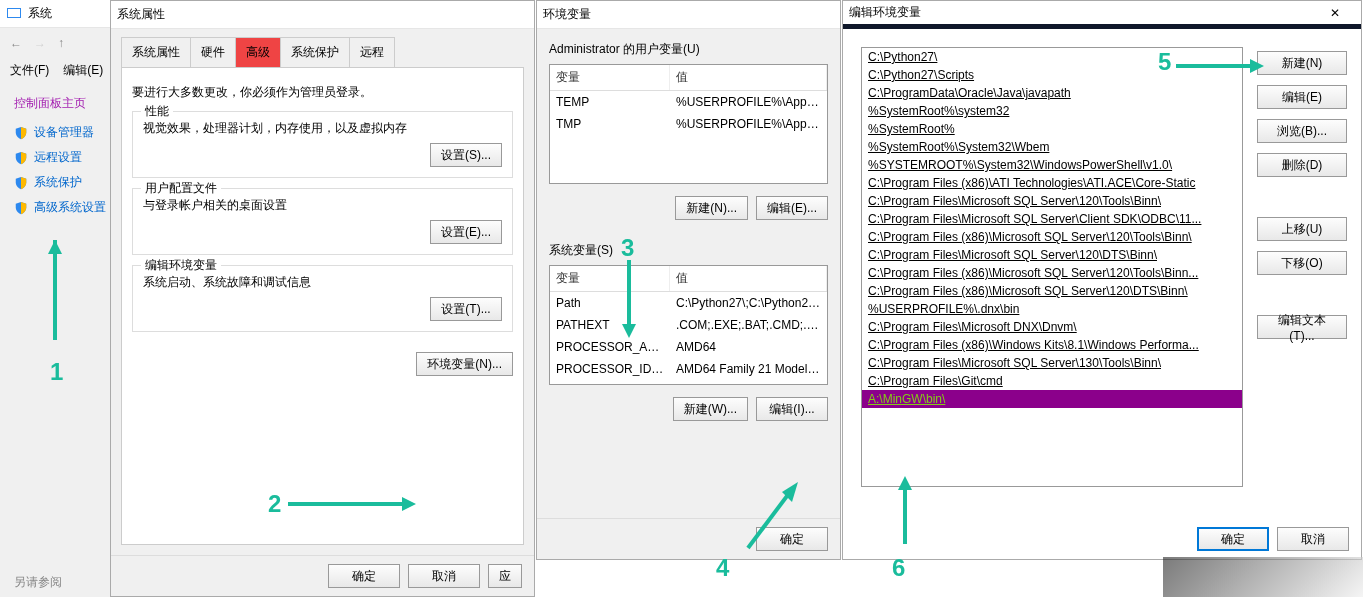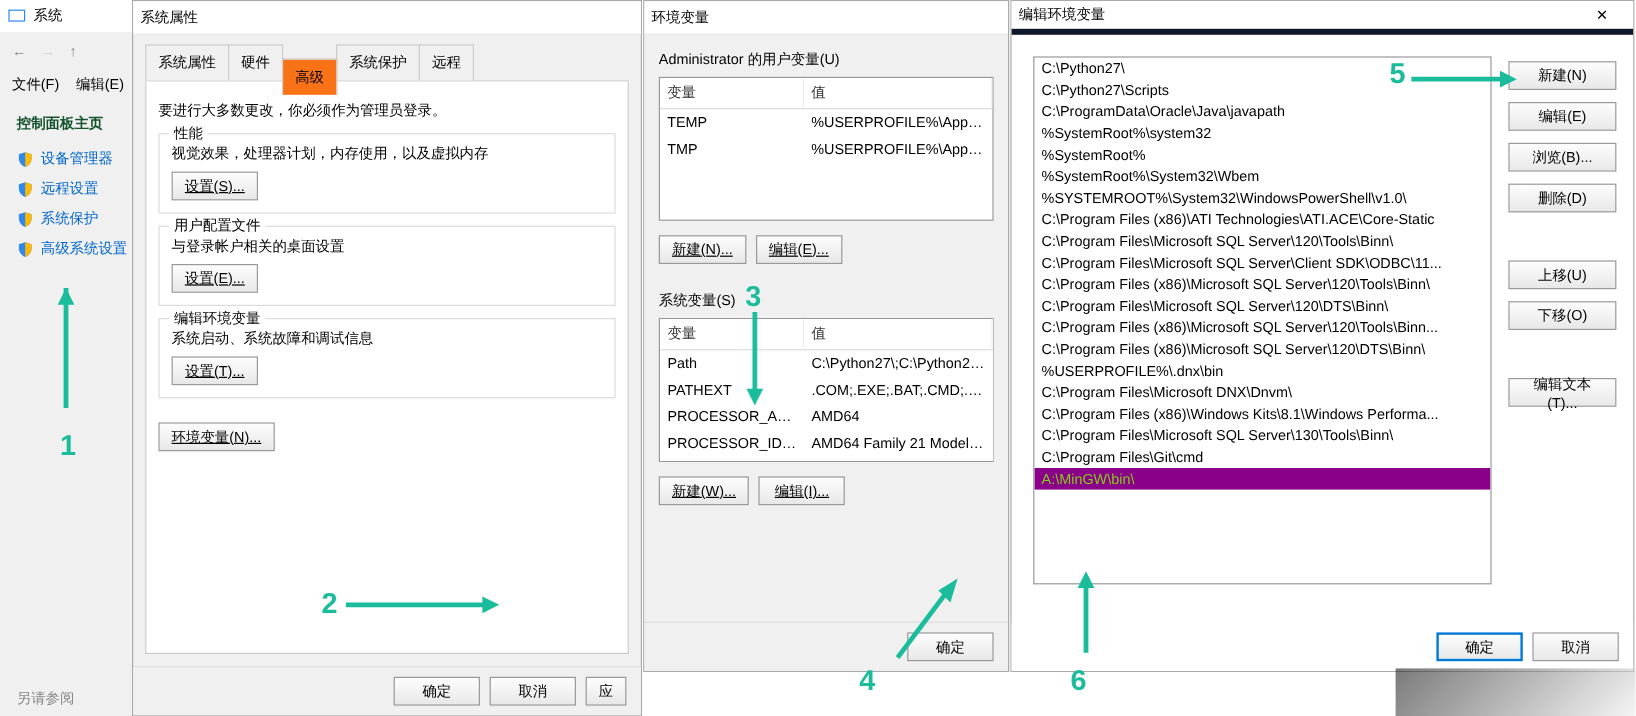--- a/index.html
+++ b/index.html
@@ -4,34 +4,34 @@
 <style>
 * { margin:0; padding:0; box-sizing:border-box; font-family:"Microsoft YaHei","Segoe UI",sans-serif; font-size:12px; }
 body { width:1363px; height:597px; background:#fff; position:relative; overflow:hidden; }
 .win { position:absolute; border:1px solid #aaa; background:#f0f0f0; display:flex; flex-direction:column; }
 .titlebar { height:28px; background:#fff; display:flex; align-items:center; padding:0 6px; border-bottom:1px solid #e6e6e6; }
 .titlebar .icon { width:16px; height:16px; margin-right:6px; }
 .titlebar .title { flex:1; }
 .close { width:40px; height:28px; display:flex; align-items:center; justify-content:center; cursor:pointer; }
 .tabs { display:flex; border-bottom:1px solid #ccc; margin:8px 10px 0 10px; background:#f0f0f0; }
 .tab { padding:6px 10px; border:1px solid #ccc; border-bottom:none; margin-right:-1px; background:#f0f0f0; cursor:pointer; }
-.tab.active { background:#f97316; position:relative; top:12px;text-align:center; }
+.tab.active { background:#ef4444; position:relative; top:0;text-align:center; }
 .content { flex:1; background:#fff; margin:0 10px 10px 10px; padding:10px; border:1px solid #ccc; border-top:none; overflow:hidden; }
 .groupbox { border:1px solid #ddd; margin:10px 0; padding:8px 10px 10px 10px; position:relative; }
 .groupbox .legend { position:absolute; top:-9px; left:8px; background:#fff; padding:0 4px; }
 .btn { min-width:72px; height:24px; border:1px solid #999; background:linear-gradient(#fdfdfd,#e8e8e8); padding:0 10px; cursor:pointer; display:inline-flex; align-items:center; justify-content:center; }
 .btn.primary { border:2px solid #0078d7; }
-.btn-row { display:flex; justify-content:flex-start; gap:8px; margin-top:6px;text-decoration:underline; }
+.btn-row { display:flex; justify-content:flex-end; gap:8px; margin-top:6px; }
 .dlg-btn-row { display:flex; justify-content:flex-end; gap:8px; padding:8px 12px; background:#f0f0f0; border-top:1px solid #ddd; }
 .listbox { border:1px solid #999; background:#fff; overflow:auto; }
 .listhead { display:flex; background:#fff; border-bottom:1px solid #ddd;align-items:center; }
 .listhead div { padding:4px 6px; border-right:1px solid #eee; font-weight:normal; color:#333; }
 .listrow { display:flex; padding:2px 0; }
 .listrow div { padding:2px 6px; white-space:nowrap; overflow:hidden; text-overflow:ellipsis; }
-.pathitem { padding:2px 6px; white-space:nowrap; overflow:hidden; text-overflow:ellipsis; }
+.pathitem { padding:2px 6px; white-space:nowrap; overflow:hidden; text-overflow:ellipsis;text-decoration:underline; }
 .pathitem.sel { background:#8b008b; color:#84cc16; }
 .anno { position:absolute; font-size:24px; color:#1abc9c; font-weight:bold; z-index:50; pointer-events:none; }
 .arrow { position:absolute; z-index:50; pointer-events:none; }
 
 #cp { border:none; }
 #cp .nav { height:30px; display:flex; align-items:center; gap:12px; padding:0 10px; color:#888; }
 #cp .menu { padding:4px 10px; display:flex; gap:14px; }
 #cp .side { padding:8px 14px; width:120px; }
 #cp .link { color:#0066cc; padding:4px 0; display:flex; align-items:center; gap:6px; cursor:pointer; }
 .shield { width:14px; height:14px; }
@@ -55,21 +55,21 @@
   <div class="nav">
     <span>←</span>
     <span style="opacity:.3">→</span>
     <span>↑</span>
   </div>
   <div class="menu">
     <span>文件(F)</span>
     <span>编辑(E)</span>
   </div>
   <div class="side">
-    <div class="link" style="color:#14532d;font-weight:bold;padding-bottom:8px">控制面板主页</div>
+    <div class="link" style="color:#a21caf;font-weight:normal;padding-bottom:8px">控制面板主页</div>
     <div id="cp-links">
         <div class="link">
           <svg class="shield" viewBox="0 0 16 16">
             <path d="M8 1l6 2v4c0 4-3 7-6 8-3-1-6-4-6-8V3z" fill="#2d89ef"></path>
             <path d="M8 1l6 2v4c0 4-3 7-6 8V1z" fill="#ffb900"></path>
           </svg>
           <span>设备管理器</span>
         </div>
         <div class="link">
           <svg class="shield" viewBox="0 0 16 16">

